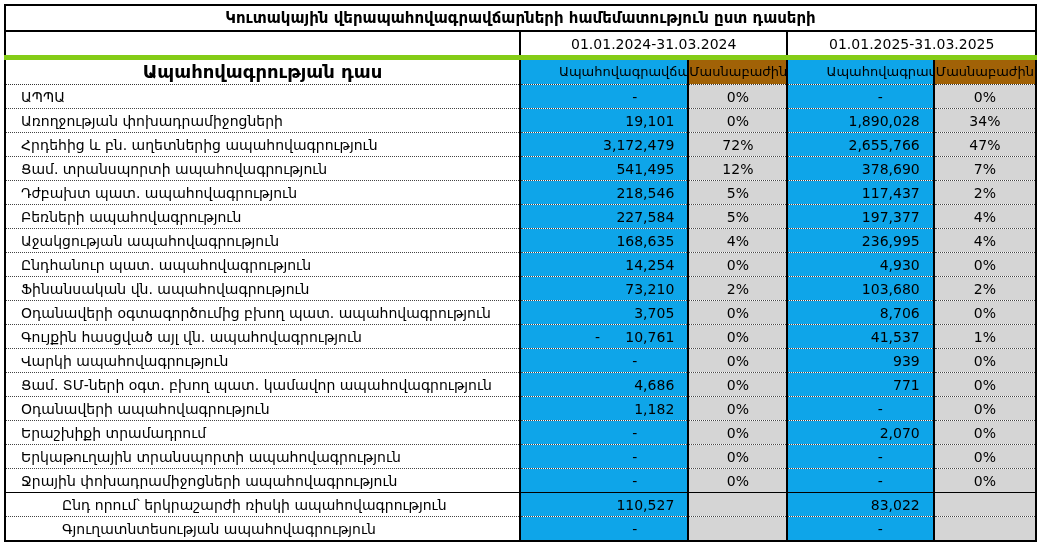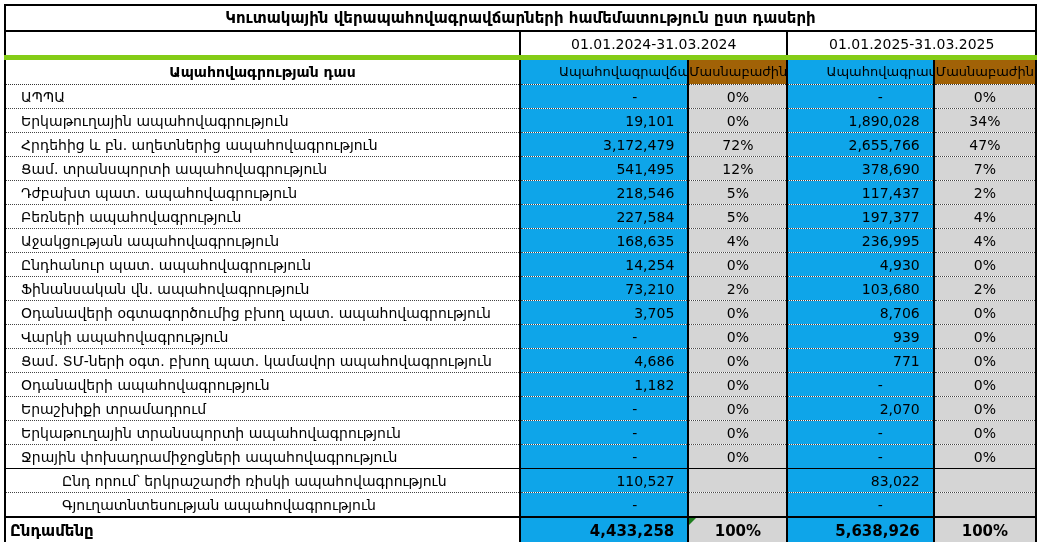--- a/index.html
+++ b/index.html
@@ -9,21 +9,21 @@
   td{position:relative;height:23px;padding:0;font-size:14px;line-height:22px;
      overflow:hidden;white-space:nowrap;vertical-align:middle;}
   
   col.c-label{width:514px;} col.c-p1{width:168px;} col.c-s1{width:99px;}
   col.c-p2{width:146px;} col.c-s2{width:102px;}
   
   .title-cell{height:24px;text-align:center;font-weight:bold;font-size:15px;
      border-bottom:2px solid #000;margin-left:26px;}
   .dates-row td{height:23px;text-align:center;font-size:14px;border-bottom:5px solid #84cc16;margin-left:12px;}
   .sub-row td{height:24px;border-bottom:1px dotted #333;}
-  .class-head{font-weight:bold;text-align:center;font-size:14px;}
+  .class-head{font-weight:bold;text-align:center;font-size:18px;}
   .sub{text-align:center;font-size:13px;}
   
   .blue{background:#0ea5e9;padding-left:38px;}
   .gray{background:#d5d5d5;}
   .sub.gray{background:#a16207;}
   .dash-bottom{border-bottom:1px dashed #222;}
   
   .data-row td{border-bottom:1px dotted #444;}
   .solid-top td{border-top:1px solid #000;}
   .bl-thick{border-left:2px solid #000;}
@@ -71,21 +71,21 @@
     </thead>
     <tbody id="rows-body">
         <tr class="data-row">
           <td class="label">ԱՊՊԱ</td>
           <td class="amount blue bl-thick dash">-</td>
           <td class="share gray bl-thick">0%</td>
           <td class="amount blue bl-thick dash">-</td>
           <td class="share gray bl-thick">0%</td>
         </tr>
         <tr class="data-row">
-          <td class="label">Երկաթուղային ապահովագրություն</td>
+          <td class="label">Առողջության փոխադրամիջոցների</td>
           <td class="amount blue bl-thick">19,101</td>
           <td class="share gray bl-thick">0%</td>
           <td class="amount blue bl-thick">1,890,028</td>
           <td class="share gray bl-thick">34%</td>
         </tr>
         <tr class="data-row">
           <td class="label">Հրդեհից և բն. աղետներից ապահովագրություն</td>
           <td class="amount blue bl-thick">3,172,479</td>
           <td class="share gray bl-thick">72%</td>
           <td class="amount blue bl-thick">2,655,766</td>
@@ -132,20 +132,32 @@
           <td class="share gray bl-thick">2%</td>
           <td class="amount blue bl-thick">103,680</td>
           <td class="share gray bl-thick">2%</td>
         </tr>
         <tr class="data-row">
           <td class="label">Օդանավերի օգտագործումից բխող պատ. ապահովագրություն</td>
           <td class="amount blue bl-thick">3,705</td>
           <td class="share gray bl-thick">0%</td>
           <td class="amount blue bl-thick">8,706</td>
           <td class="share gray bl-thick">0%</td>
+        </tr>
+        <tr class="data-row">
+          <td class="label">Գույքին հասցված այլ վն. ապահովագրություն</td>
+          <td class="amount blue bl-thick">
+            <div class="negwrap">
+              <span>-</span>
+              <span>10,761</span>
+            </div>
+          </td>
+          <td class="share gray bl-thick">0%</td>
+          <td class="amount blue bl-thick">41,537</td>
+          <td class="share gray bl-thick">1%</td>
         </tr>
         <tr class="data-row">
           <td class="label">Վարկի ապահովագրություն</td>
           <td class="amount blue bl-thick dash">-</td>
           <td class="share gray bl-thick">0%</td>
           <td class="amount blue bl-thick">939</td>
           <td class="share gray bl-thick">0%</td>
         </tr>
         <tr class="data-row">
           <td class="label">Ցամ. ՏՄ-ների օգտ. բխող պատ. կամավոր ապահովագրություն</td>

